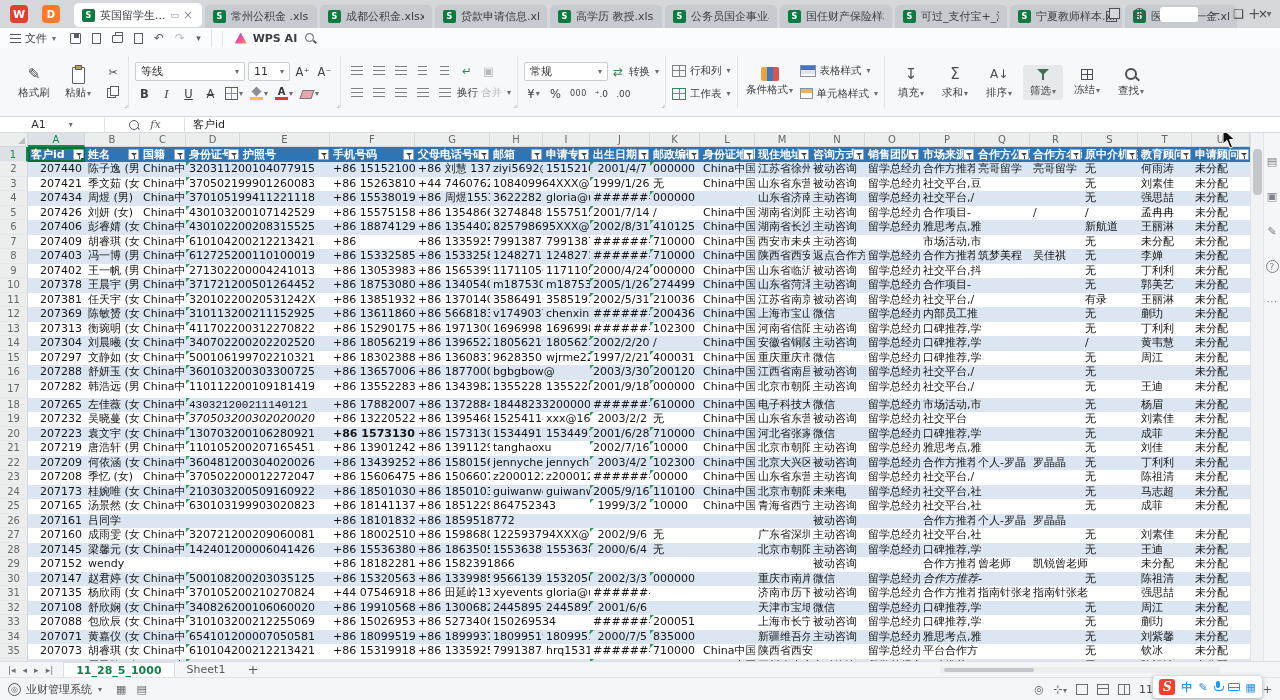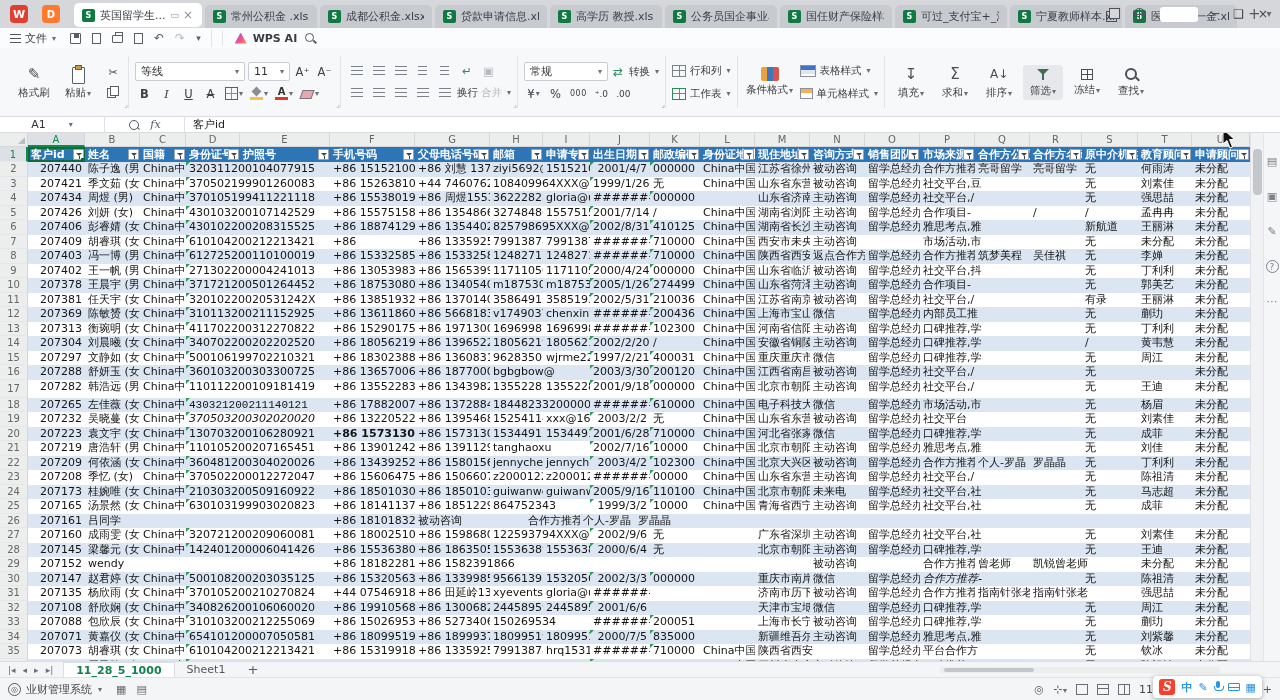--- a/index.html
+++ b/index.html
@@ -1041,20 +1041,21 @@
           <span class="dc" style="width: 162px;">社交平台,社</span>
           <span class="dc" style="width: 56px;">无</span>
           <span class="dc" style="width: 54px;">成菲</span>
           <span class="dc" style="width: 58px;">未分配</span>
         </div>
         <div class="grow band" style="height: 14.5px;">
           <span class="rn">26</span>
           <span class="dc ra" style="width: 57px;">207161</span>
           <span class="dc" style="width: 245px;">吕同学</span>
           <span class="dc" style="width: 85px;">+86 18101832</span>
+          <span class="dc" style="width: 395px;">+86 1859518772</span>
           <span class="dc" style="width: 110px;">被动咨询</span>
           <span class="dc" style="width: 55px;">合作方推荐</span>
           <span class="dc" style="width: 55px;">个人-罗晶</span>
           <span class="dc" style="width: 220px;">罗晶晶</span>
         </div>
         <div class="grow" style="height: 14.5px;">
           <span class="rn">27</span>
           <span class="dc ra" style="width: 57px;">207160</span>
           <span class="dc" style="width: 55px;">成雨雯 (女</span>
           <span class="dc" style="width: 46px;">China中国</span>

